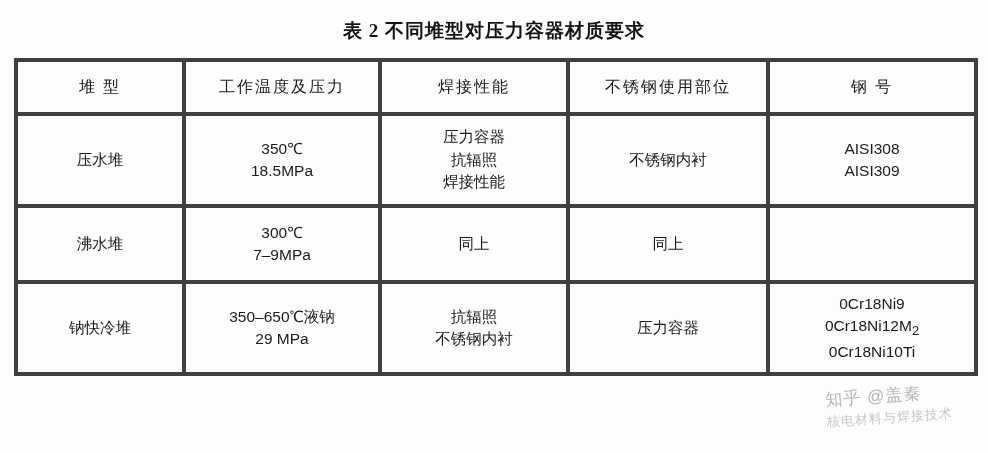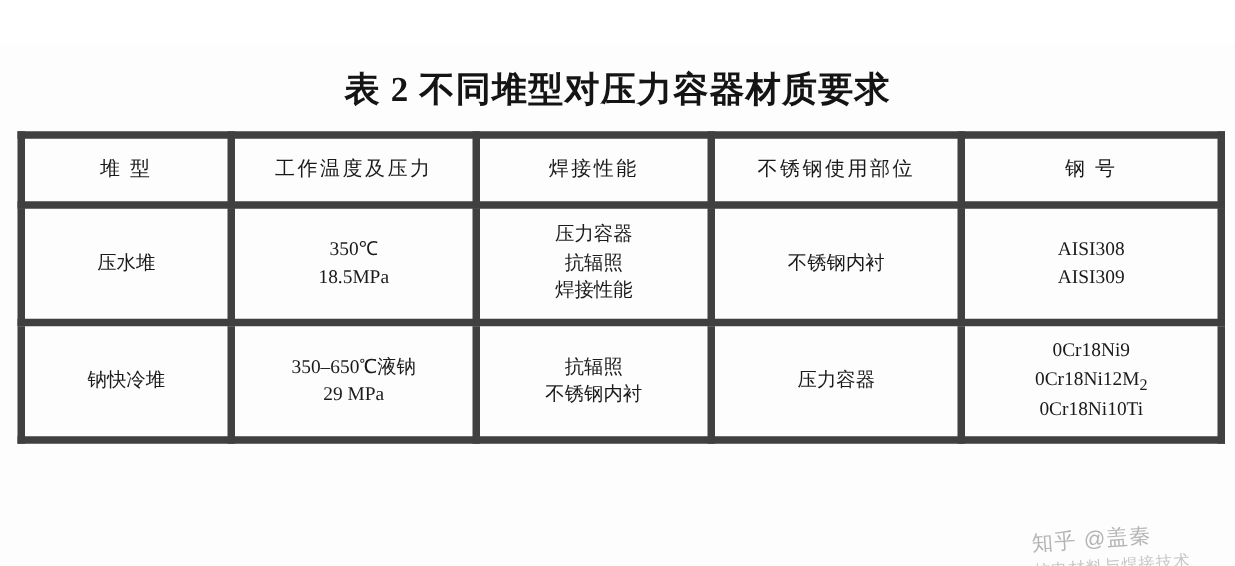--- a/index.html
+++ b/index.html
@@ -15,39 +15,38 @@
     overflow: hidden;
   }
   .page {
     position: relative;
     width: 988px;
     height: 453px;
     background: #fdfdfd;
   }
   .table-title {
     text-align: center;
-    font-size: 28px;
+    font-size: 19px;
     font-weight: bold;
     letter-spacing: 1px;
     padding-top: 18px;
     padding-bottom: 14px;
     color: #141414;
-    margin-top: 35px;
   }
   .table-wrap {
     margin: 0 14px;
     position: relative;
   }
   table.matrix {
     width: 960px;
     border-collapse: collapse;
     table-layout: fixed;
   }
   table.matrix td {
-    border: 6px solid #404040;
+    border: 4px solid #404040;
     text-align: center;
     vertical-align: middle;
     font-size: 15.5px;
     line-height: 1.45;
     color: #1a1a1a;
     padding: 6px 2px;
   }
   table.matrix tr.head td {
     font-size: 16px;
     height: 42px;
@@ -68,21 +67,21 @@
   .cell-lines span {
     display: block;
   }
   .col-0 { width: 168px; }
   .col-1 { width: 196px; }
   .col-2 { width: 188px; }
   .col-3 { width: 200px; }
   .col-4 { width: 208px; }
 
   .latin {
-    font-family: Liberation Serif, serif;
+    font-family: Liberation Sans, sans-serif;
   }
   .watermark {
     position: absolute;
     right: 36px;
     bottom: 26px;
     font-size: 17px;
     color: rgba(120,120,120,0.55);
     font-family: "Liberation Sans", sans-serif;
     letter-spacing: 1px;
     transform: rotate(-4deg);
@@ -144,20 +143,38 @@
           </td>
           <td class="cell-lines">
             <span>不锈钢内衬</span>
           </td>
           <td class="cell-lines latin">
             <span>AISI308</span>
             <span>AISI309</span>
           </td>
         </tr>
 
+        <tr class="body-row">
+          <td class="cell-lines">
+            <span>沸水堆</span>
+          </td>
+          <td class="cell-lines latin">
+            <span>300℃</span>
+            <span>7–9MPa</span>
+          </td>
+          <td class="cell-lines">
+            <span>同上</span>
+          </td>
+          <td class="cell-lines">
+            <span>同上</span>
+          </td>
+          <td class="cell-lines">
+            <span></span>
+          </td>
+        </tr>
 
 
         <tr class="body-row row-tall">
           <td class="cell-lines">
             <span>钠快冷堆</span>
           </td>
           <td class="cell-lines latin">
             <span>350–650℃液钠</span>
             <span>29 MPa</span>
           </td>

